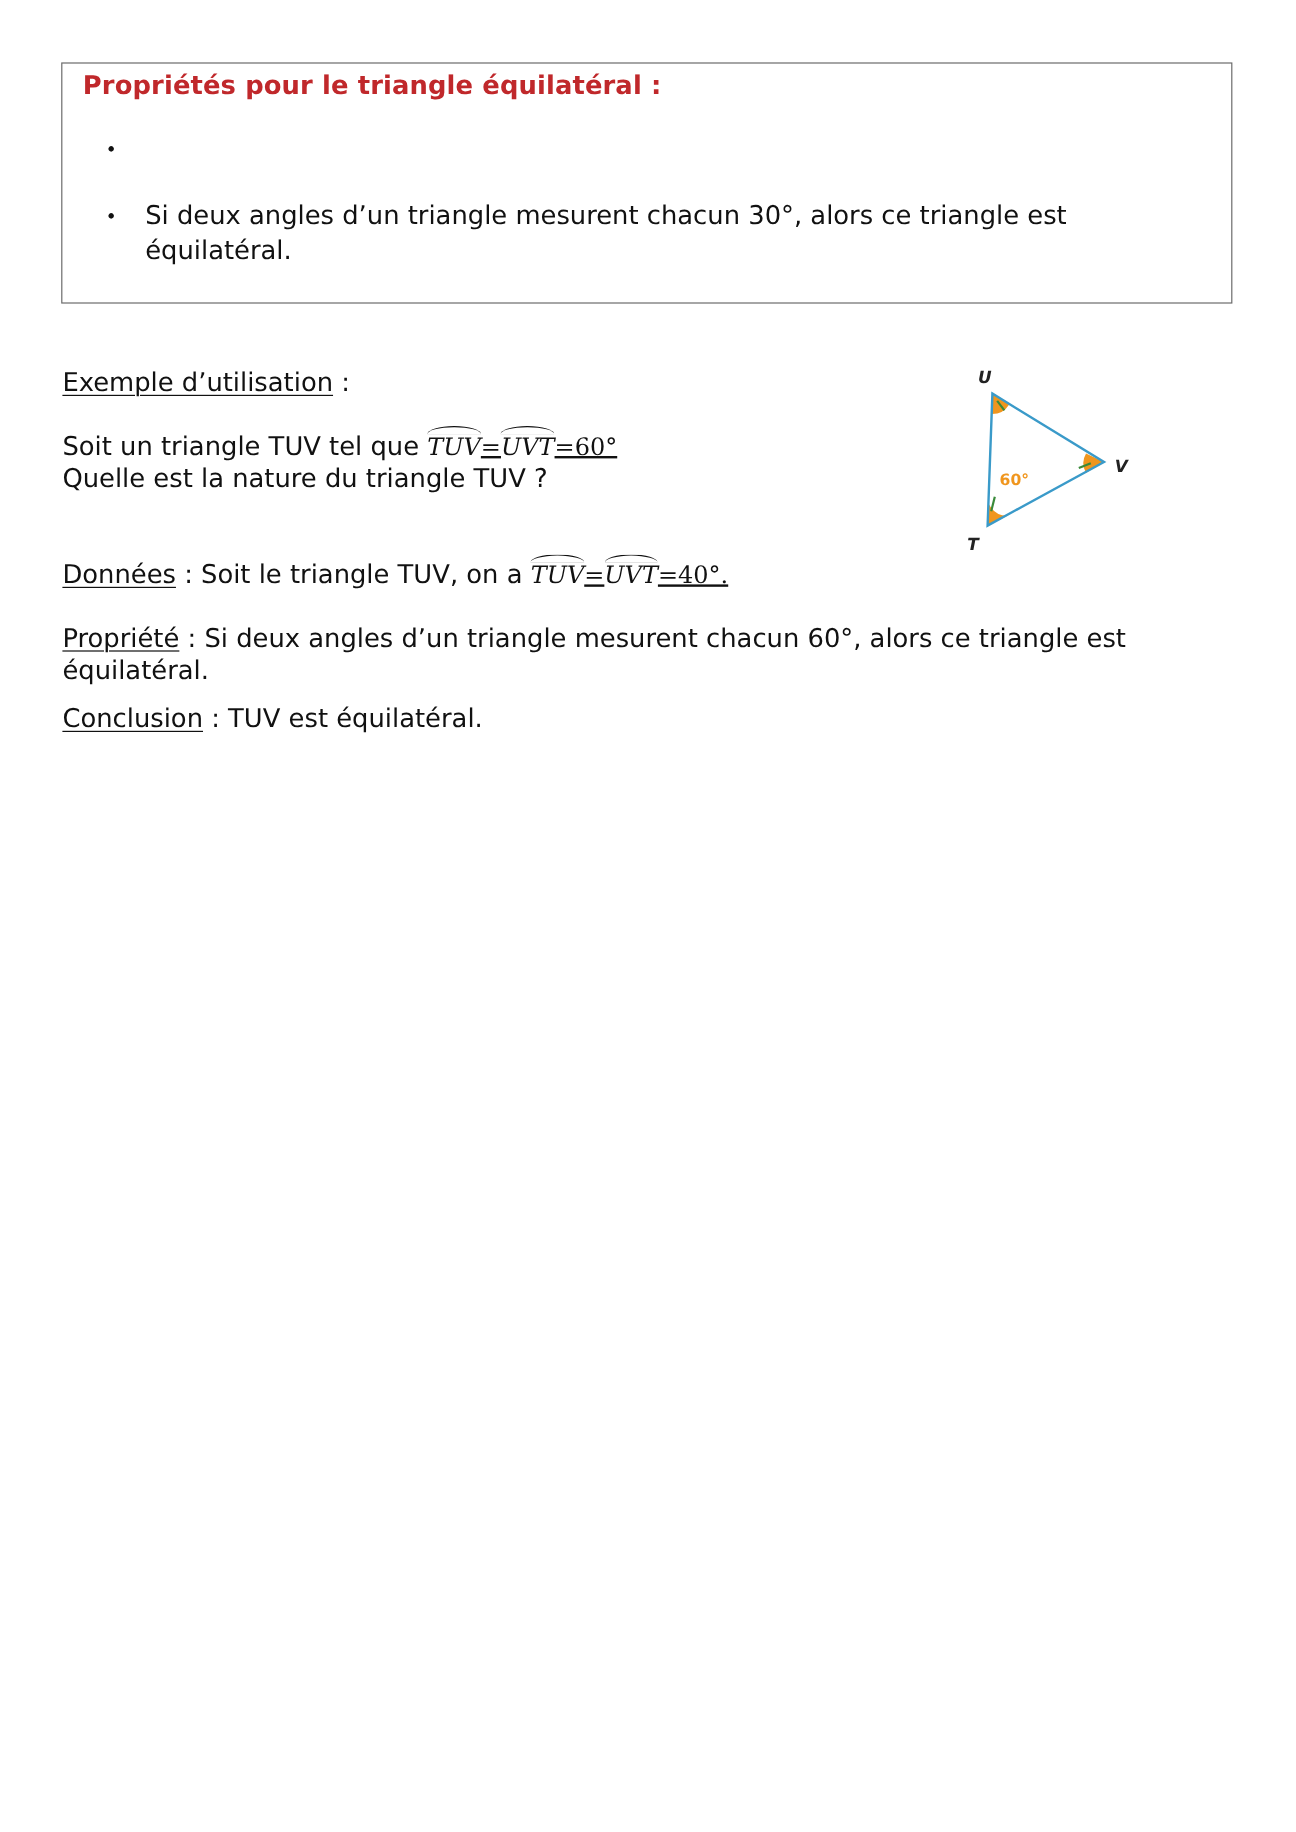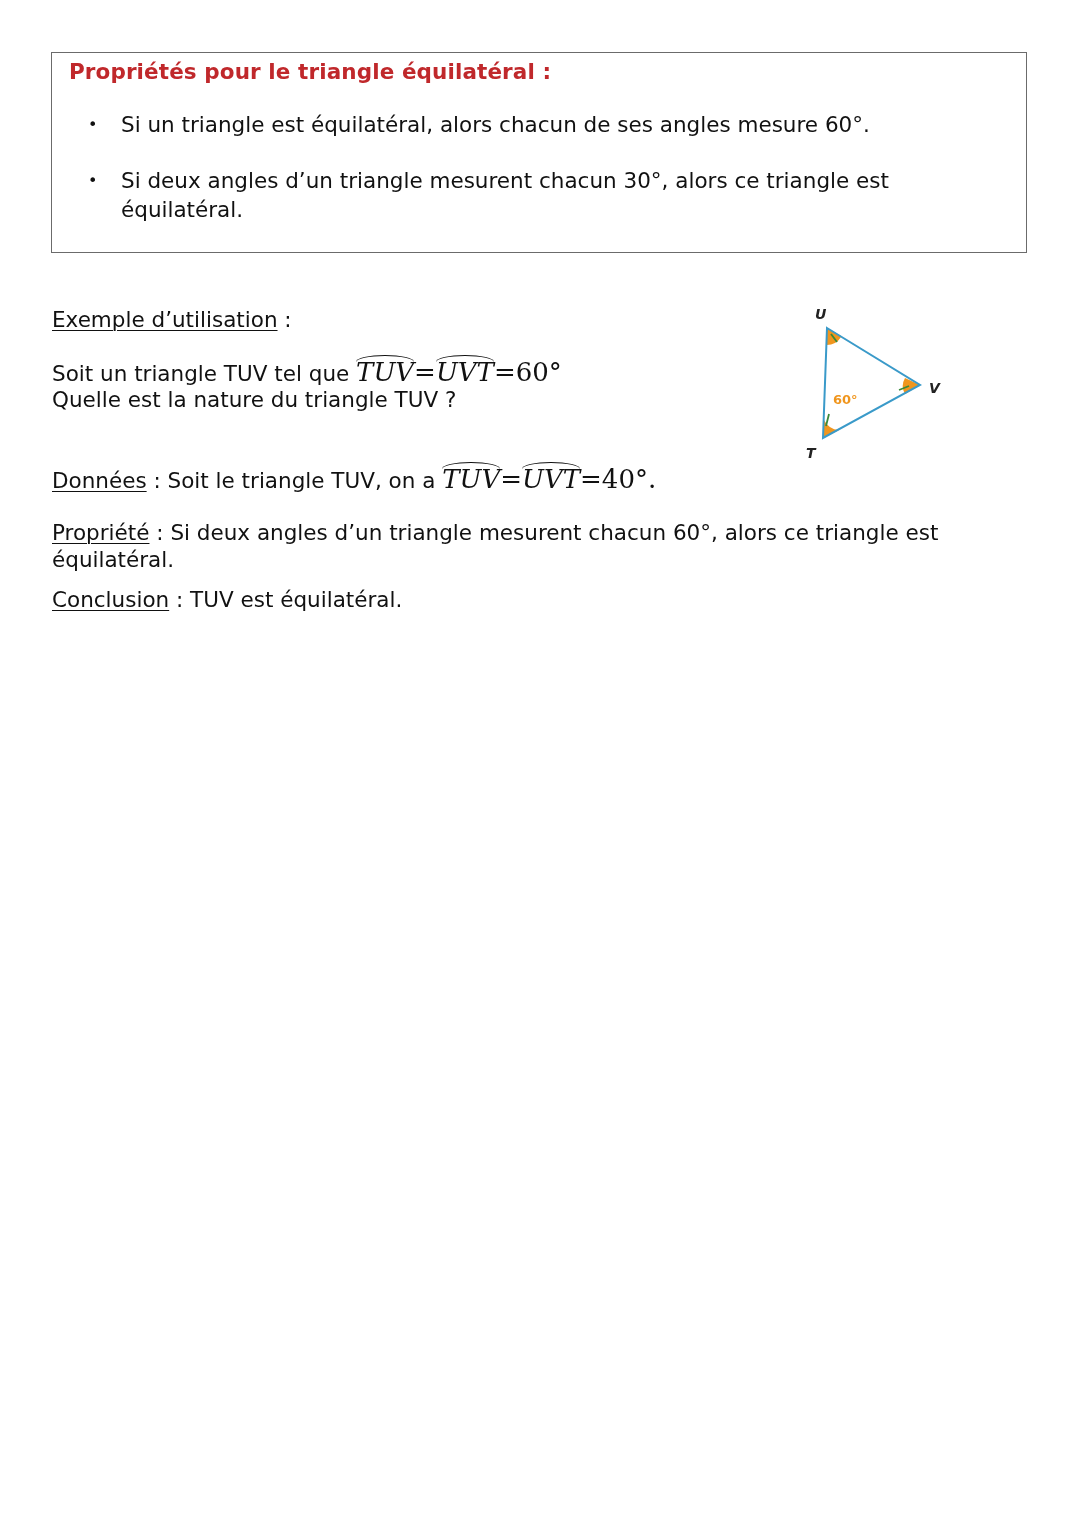--- a/index.html
+++ b/index.html
@@ -66,21 +66,22 @@
       white-space: nowrap;
       color: #111;
     }
     .u {
       text-decoration: underline;
       text-underline-offset: 3px;
       text-decoration-thickness: 1px;
     }
     .math {
       font-family: "DejaVu Serif", "Liberation Serif", serif;
-      font-size: 26px;
+      font-size: 20px;
+      text-decoration: underline;
     }
     .math i {
       font-style: italic;
       position: relative;
       display: inline-block;
     }
     .math i.hat::before {
       content: "";
       position: absolute;
       left: 0;
@@ -104,21 +105,20 @@
   </style>
 </head>
 <body>
 
 <div class="prop-box">
   <div class="prop-title">Propriétés pour le triangle équilatéral :</div>
 </div>
 
 <div class="bullet bullet-1">
   <span class="dot">•</span>
-  <span class="txt">Si un triangle est équilatéral, alors chacun de ses angles mesure 60°.</span>
 </div>
 
 <div class="bullet bullet-2">
   <span class="dot">•</span>
   <span class="txt">Si deux angles d’un triangle mesurent chacun 30°, alors ce triangle est équilatéral.</span>
 </div>
 
 <div class="line" style="top:306px;">
   <span class="u">Exemple d’utilisation</span><span> :</span>
 </div>

